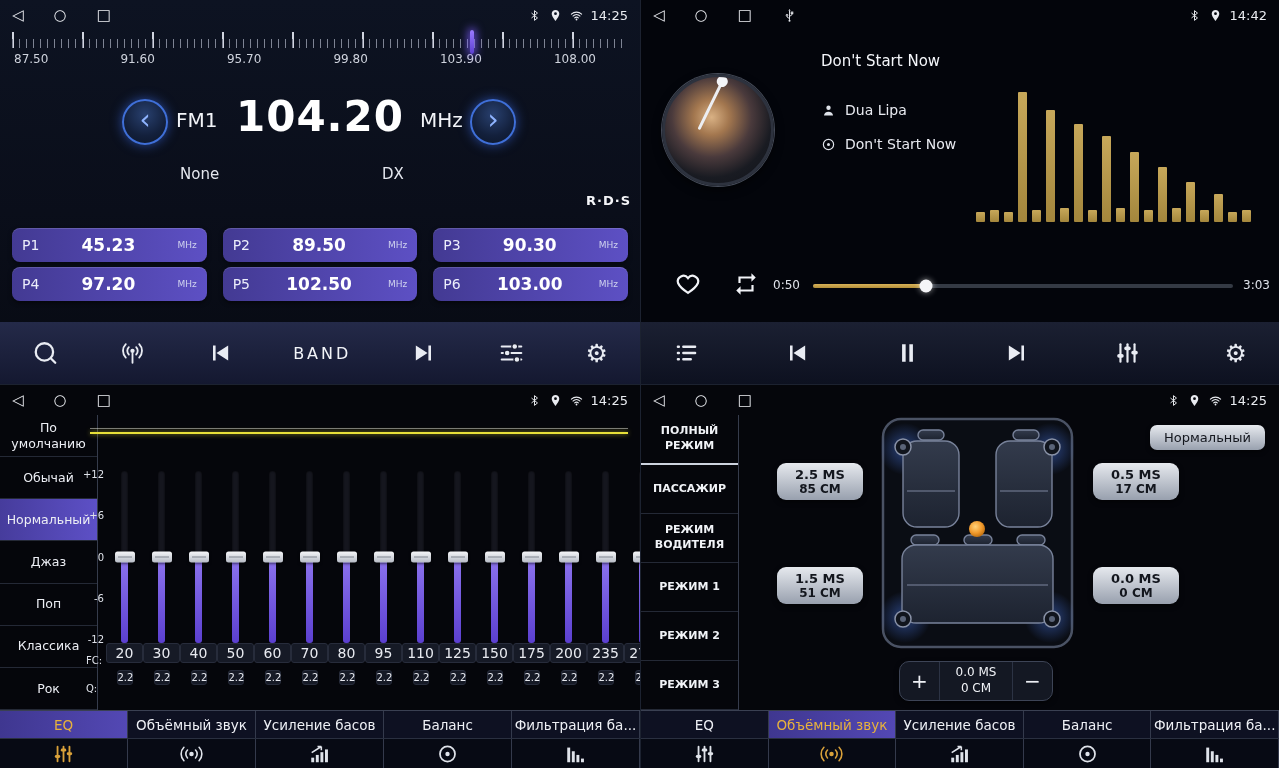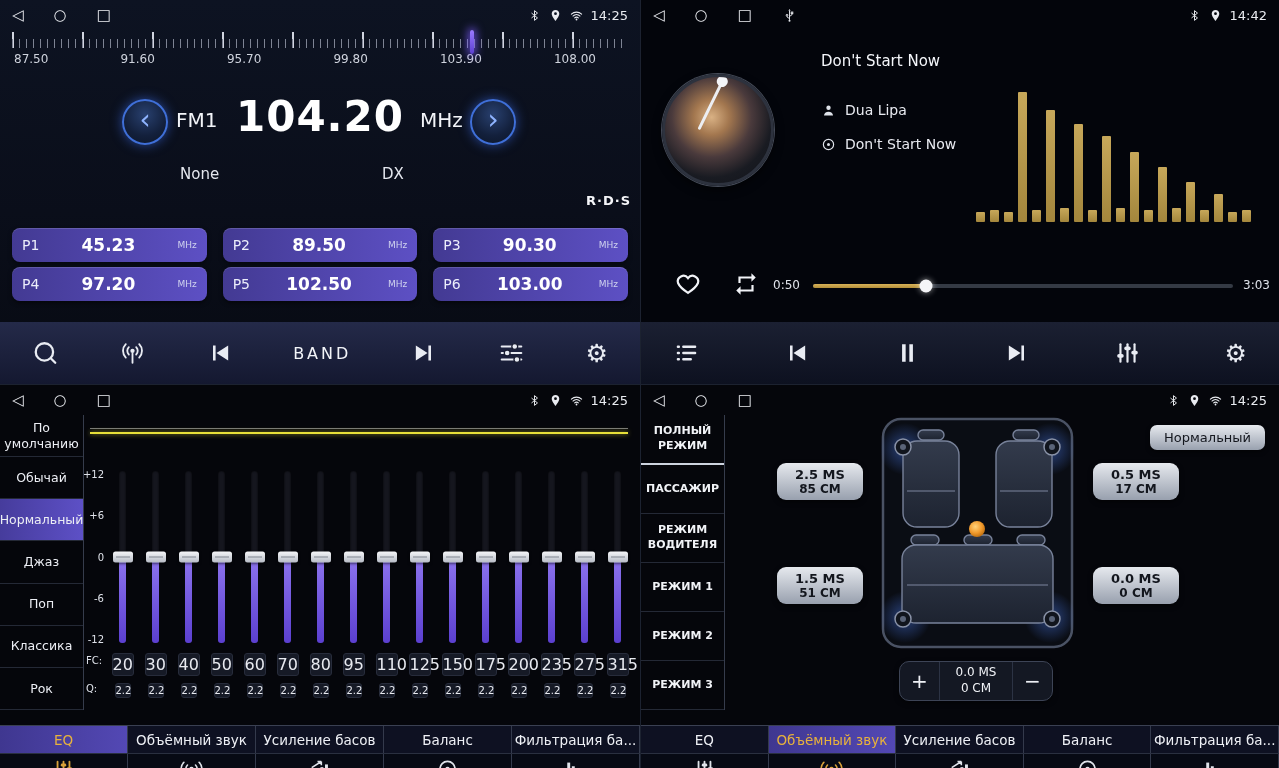--- a/index.html
+++ b/index.html
@@ -74,28 +74,28 @@
   #repeat-btn{left:91px;top:271px}
   .time-txt{position:absolute;top:278px;font-size:12px;color:#dfe3ea}
   #elapsed{left:132px}
   #duration{left:602px}
   .progress{position:absolute;left:172px;top:284px;width:420px;height:4px;border-radius:2px;background:#343a44}
   #progress-fill{position:absolute;left:0;top:0;height:100%;border-radius:2px;background:linear-gradient(180deg,#d8b258,#b3903a)}
   #progress-knob{position:absolute;top:50%;width:13px;height:13px;border-radius:50%;background:#f4f5f8;
     transform:translate(-50%,-50%);box-shadow:0 0 6px rgba(255,255,255,.6)}
 
   
-  .side-col{position:absolute;left:0;top:30px;bottom:58px;width:84px;border-right:1px solid #363c4c;display:flex;flex-direction:column}
+  .side-col{position:absolute;left:0;top:30px;bottom:58px;width:98px;border-right:1px solid #363c4c;display:flex;flex-direction:column}
   .side-item{flex:1;display:flex;align-items:center;justify-content:center;text-align:center;
     font-size:12.5px;color:#eceef4;border-bottom:1px solid #242936;padding:2px 4px;line-height:1.25}
   .side-item.active{background:linear-gradient(90deg,#463c9c,#5d50c6)}
   .mode-item{flex:1;display:flex;align-items:center;justify-content:center;text-align:center;
     font-size:11px;font-weight:bold;color:#f1f3f7;border-bottom:1px solid #242936;padding:2px 3px;line-height:1.35}
   .mode-item.active{border-bottom:2px solid #cdd3de}
-  .tabbar{position:absolute;left:0;right:0;bottom:0;height:43px;border-top:1px solid #3a4052}
+  .tabbar{position:absolute;left:0;right:0;bottom:0;height:58px;border-top:1px solid #3a4052}
   .tab-labels{display:flex;height:27px;background:#0e1122}
   .tab-cell{flex:1;display:flex;align-items:center;justify-content:center;font-size:13.5px;
     color:#eef0f5;border-right:1px solid #343a4c;white-space:nowrap;overflow:hidden}
   .tab-cell.active{background:linear-gradient(90deg,#3f3790,#5348b4);color:#e8b23c}
   .tab-icons{display:flex;height:30px;background:#070a14;border-top:1px solid #2a3040}
   .tab-icon-cell{flex:1;display:flex;align-items:center;justify-content:center;border-right:1px solid #343a4c;color:#dfe3ea}
   .tab-icon-cell.active{color:#d9a13a}
   .ticon{width:25px;height:22px}
 
   
@@ -104,21 +104,21 @@
   .gain-labels{position:absolute;left:82px;top:84px;height:176px;width:22px;display:flex;flex-direction:column;
     justify-content:space-between;align-items:flex-end;font-size:10px;color:#dfe2ea}
   .bands{position:absolute;left:106px;right:6px;top:86px;display:flex}
   .band{flex:1;display:flex;flex-direction:column;align-items:center}
   .track{position:relative;width:7px;height:172px;border-radius:3px;background:#15161e;box-shadow:inset 0 0 2px #000}
   .track-fill{position:absolute;left:0;right:0;bottom:0;height:50%;border-radius:3px;
     background:linear-gradient(180deg,#8d74ee,#5b3fd0)}
   .handle{position:absolute;left:50%;top:50%;transform:translate(-50%,-50%);width:20px;height:11px;border-radius:2.5px;
     background:linear-gradient(180deg,#f5f6f8,#b7bcc6);box-shadow:0 1px 3px rgba(0,0,0,.7)}
   .handle::after{content:"";position:absolute;left:3px;right:3px;top:5px;height:1px;background:#80858f}
-  .fcv{margin-top:10px;font-size:16px;width:22px;text-align:center;color:#e8eaf0;
+  .fcv{font-size:14px;width:37px;text-align:center;color:#e8eaf0;
     background:#161a26;border:1px solid #272c3b;border-radius:3px;padding:1px 0}
   .qv{margin-top:7px;font-size:10px;width:16px;text-align:center;color:#e8eaf0;
     background:#161a26;border:1px solid #272c3b;border-radius:3px;padding:1px 0}
   .fc-label{position:absolute;left:86px;top:270px;font-size:10px;color:#dfe2ea}
   .q-label{position:absolute;left:86px;top:298px;font-size:10px;color:#dfe2ea}
 
   
   .preset-pill{position:absolute;right:14px;top:40px;padding:5px 14px;border-radius:7px;font-size:13px;color:#14171e;
     background:linear-gradient(180deg,#e7eaef,#99a1af);box-shadow:0 2px 4px rgba(0,0,0,.5)}
   .car-panel{position:absolute;left:240px;top:32px;width:193px;height:232px}

